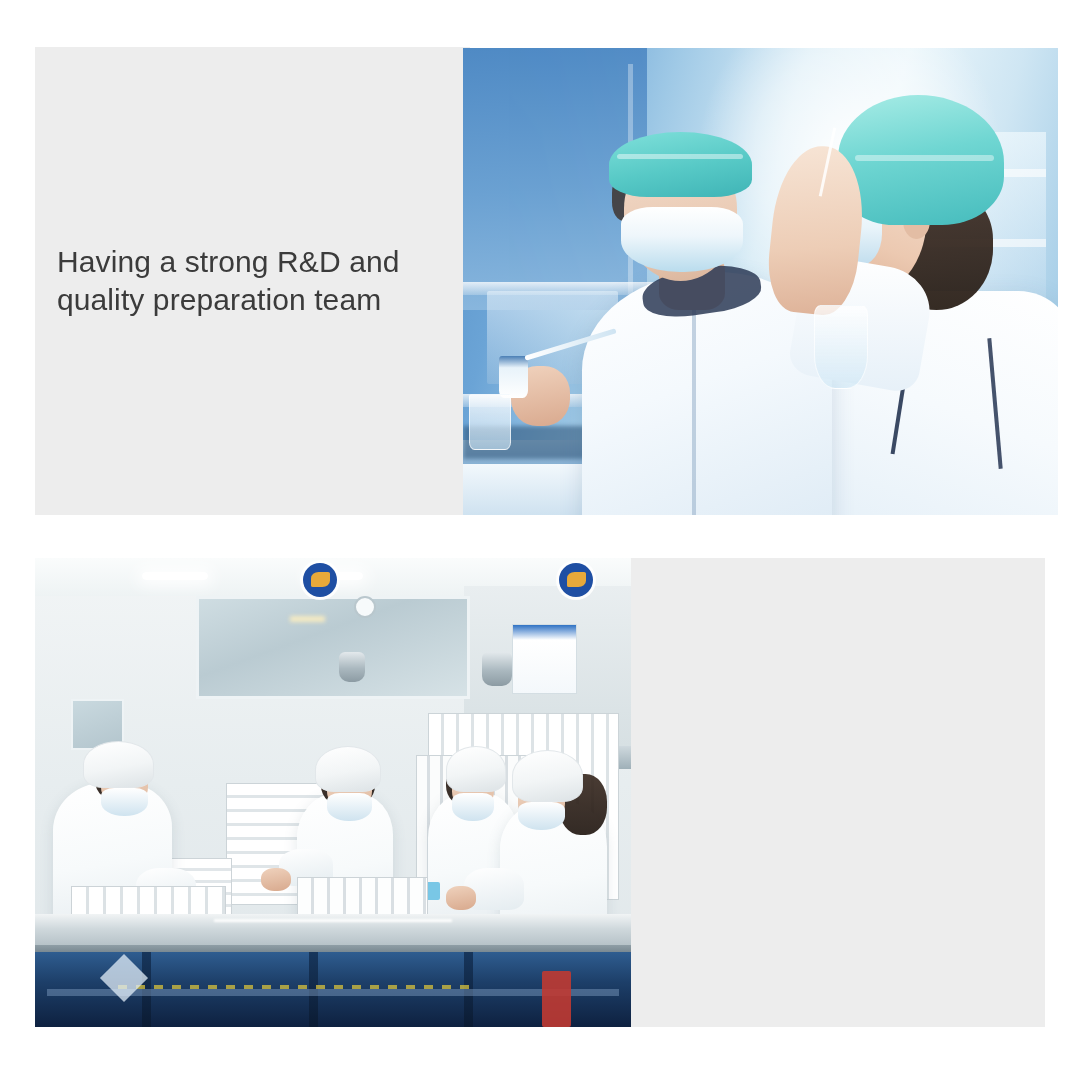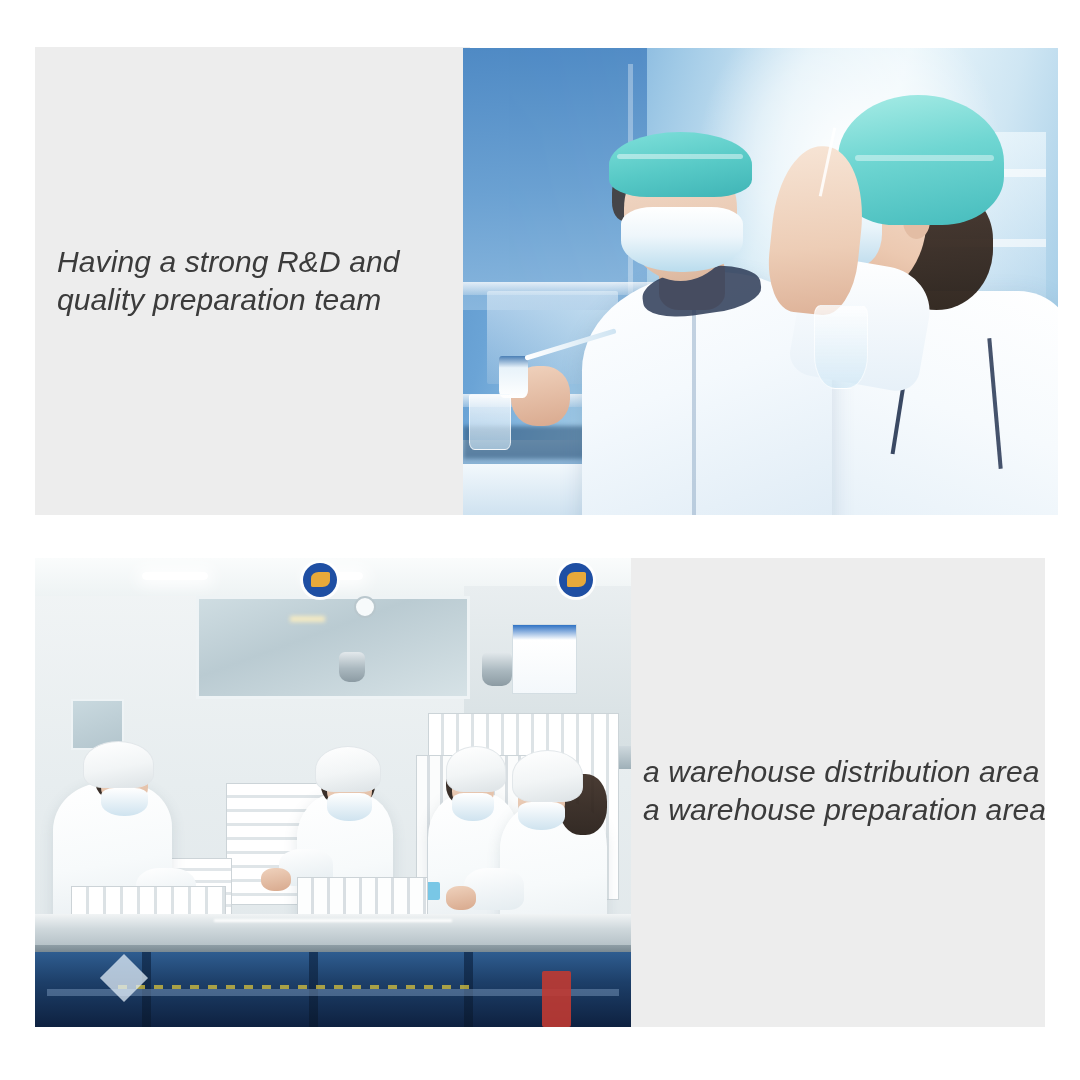--- a/index.html
+++ b/index.html
@@ -5,21 +5,21 @@
 <style>
   * { margin:0; padding:0; box-sizing:border-box; }
 
   html, body {
     width:1080px; height:1080px;
     background:#ffffff;
     font-family:"Liberation Sans", sans-serif;
     overflow:hidden;
   }
 
-  #page { position:relative; width:1080px; height:1080px; background:#fff;font-style:italic; }
+  #page { position:relative; width:1080px; height:1080px; background:#fff; }
 
   
   .gray-panel { position:absolute; background:#ededed; }
 
   .caption {
     position:absolute;
     color:#3b3b3b;
     font-family:"Liberation Sans", sans-serif;
     font-weight:300;
     font-size:30px;
@@ -584,18 +584,14 @@
     <div class="table-leg" style="left:46%"></div>
     <div class="table-leg" style="left:72%"></div>
     <div class="shelf-lower"></div>
     <div class="yellow-tape"></div>
     <div class="diamond-refl"></div>
     <div class="red-accent"></div>
   </div>
 
   <div class="gray-panel" id="panel-bot"></div>
 
-  <div class="caption" id="cap-bot">
-    <span class="cline">a warehouse distribution area</span>
-    <span class="cline">a warehouse preparation area</span>
-  </div>
 
 </div>
 
 </body></html>

